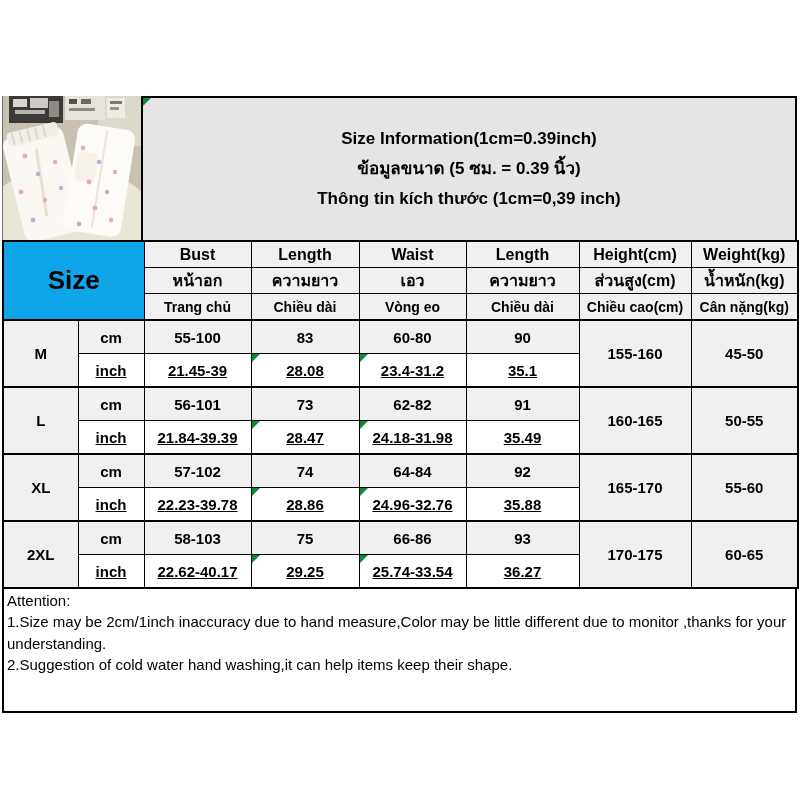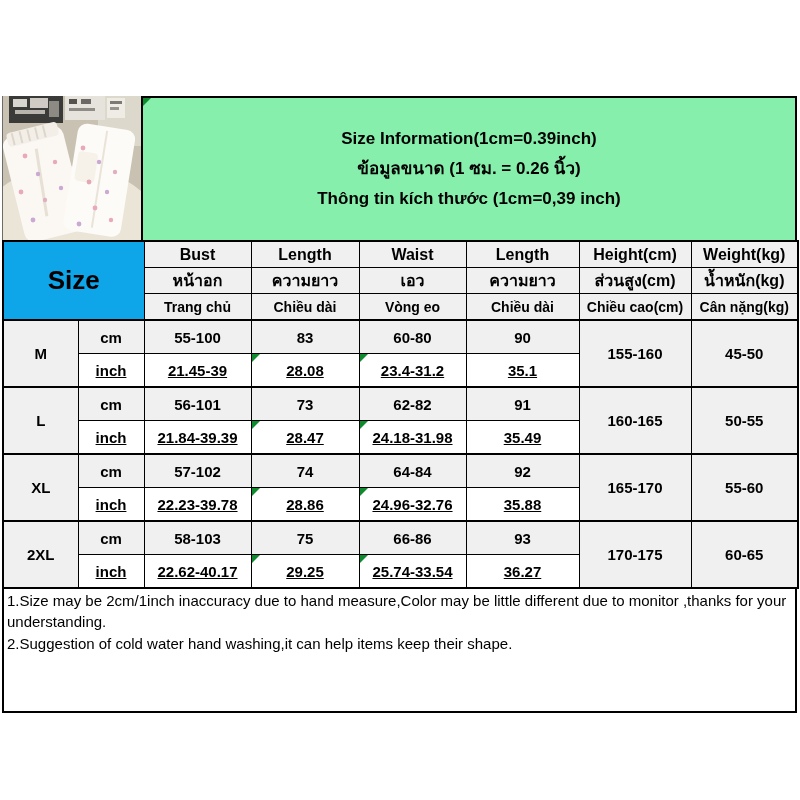--- a/index.html
+++ b/index.html
@@ -11,21 +11,21 @@
   .sheet{position:absolute;left:2px;top:96px;width:795px;}
 
   
   .top-row{display:flex;height:144px;}
   .photo{
     width:139px;height:144px;flex:0 0 139px;position:relative;
     border-left:1px solid #6b6b6b;box-sizing:border-box;overflow:hidden;
   }
   .photo svg{display:block;}
   .title-box{
-    flex:1;background:#86efac;border:2px solid #000;border-bottom:none;
+    flex:1;background:#e5e5e5;border:2px solid #000;border-bottom:none;
     display:flex;flex-direction:column;align-items:center;justify-content:center;
     position:relative;box-sizing:border-box;
   }
   .title-line{font-weight:bold;font-size:17px;line-height:1.75;white-space:nowrap;}
 
   
   .flag{
     position:absolute;left:0;top:0;width:0;height:0;
     border-top:8px solid #0e8a2f;border-right:8px solid transparent;
     pointer-events:none;
@@ -120,21 +120,21 @@
           <circle cx="112" cy="76" r="2.2" fill="#dfb0c0"></circle>
           <circle cx="76" cy="128" r="2.4" fill="#caa9d3"></circle>
           <circle cx="108" cy="124" r="2.2" fill="#e8a9ba"></circle>
         </g>
       </svg>
     </div>
 
     <div class="title-box">
       <span class="flag"></span>
       <div class="title-line">Size Information(1cm=0.39inch)</div>
-      <div class="title-line">ข้อมูลขนาด (1 ซม. = 0.26 นิ้ว)</div>
+      <div class="title-line">ข้อมูลขนาด (5 ซม. = 0.39 นิ้ว)</div>
       <div class="title-line">Thông tin kích thước (1cm=0,39 inch)</div>
     </div>
   </div>
 
   <table class="size-table">
     <colgroup>
       <col style="width:75px">
         <col style="width:66px">
         <col style="width:107px">
         <col style="width:108px">
@@ -239,17 +239,18 @@
       <td>inch</td>
       <td>22.62-40.17</td>
       <td><span class="flag"></span><span>29.25</span></td>
       <td><span class="flag"></span><span>25.74-33.54</span></td>
       <td>36.27</td>
     </tr>
   </tbody>
     </table>
 
   <div class="attention">
+    <p>Attention:</p>
     <p>1.Size may be 2cm/1inch inaccuracy due to hand measure,Color may be little different due to monitor ,thanks for your understanding.</p>
     <p>2.Suggestion of cold water hand washing,it can help items keep their shape.</p>
   </div>
 
 </div>
 
 </body></html>

